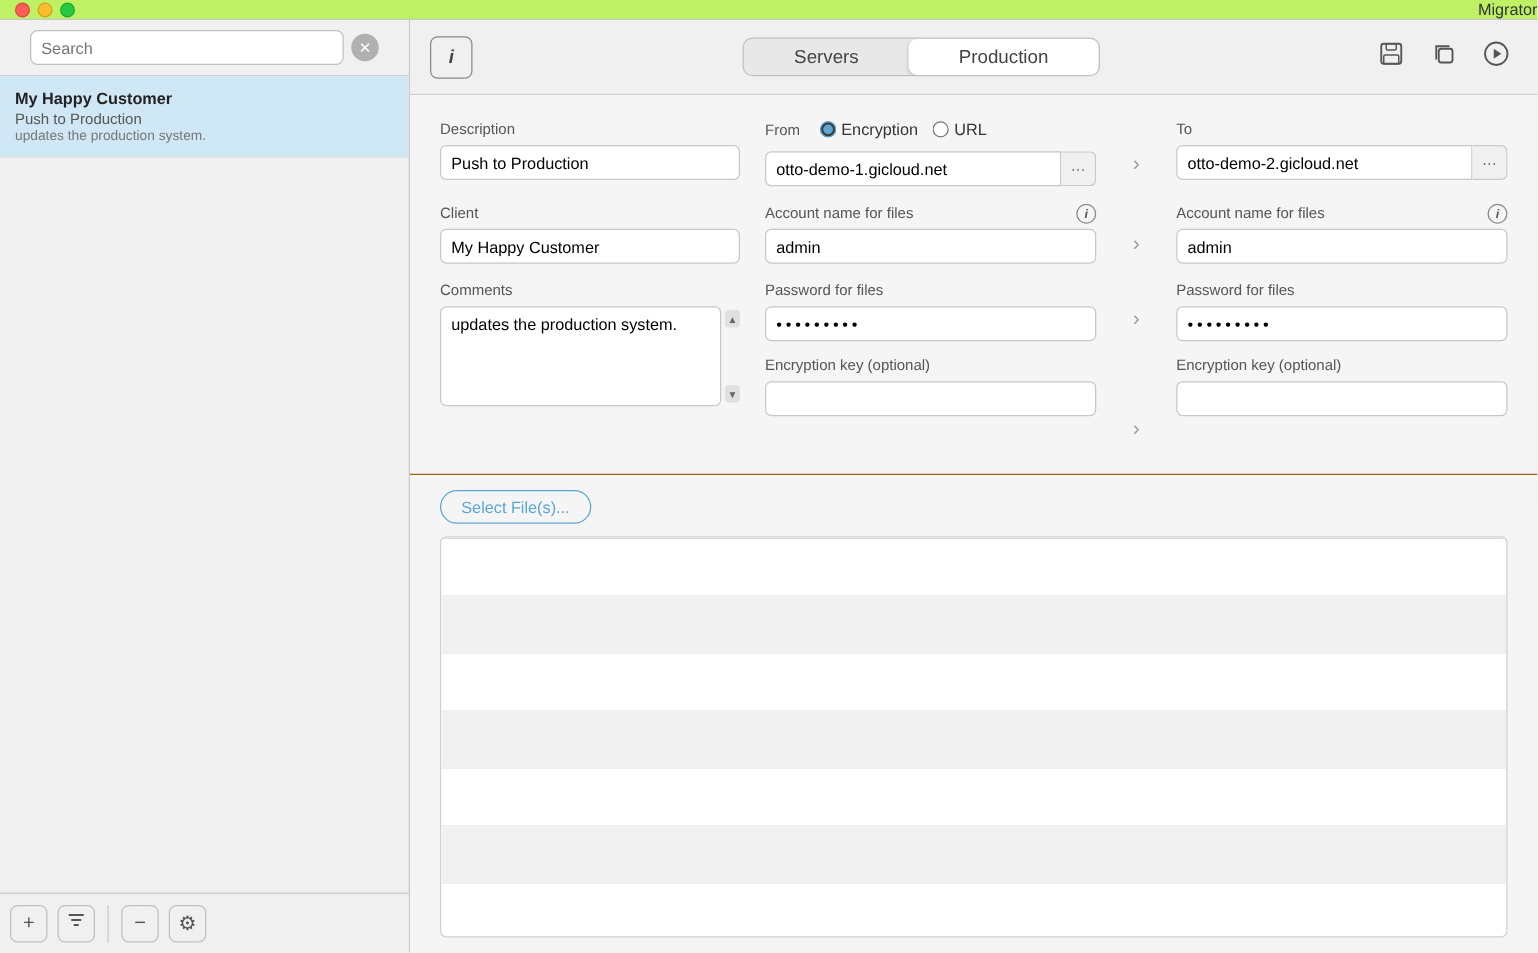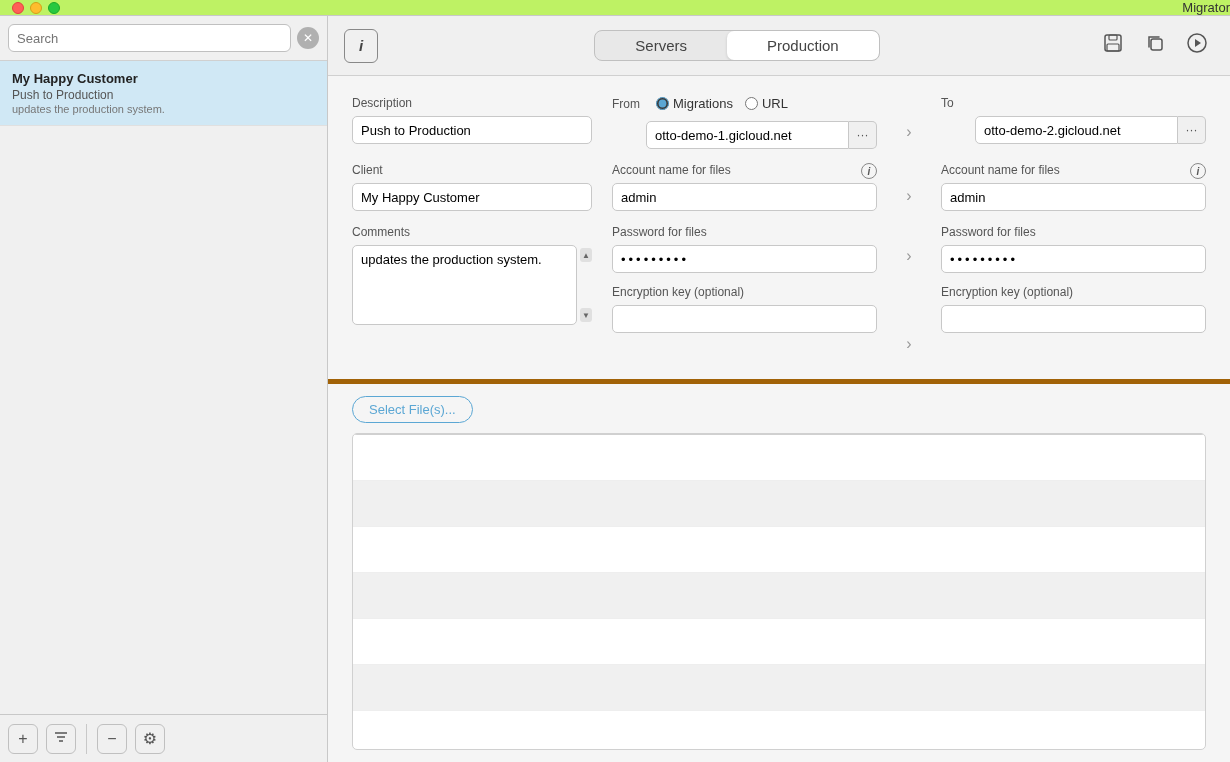--- a/index.html
+++ b/index.html
@@ -57,21 +57,21 @@
     
     .sidebar {
       width: 328px;
       background: #f0f0f0;
       border-right: 1px solid #c8c8c8;
       display: flex;
       flex-direction: column;
       flex-shrink: 0;
     }
     .sidebar-search-bar {
-      padding: 8px 8px;
+      padding: 8px 24px;
       background: #f0f0f0;
       border-bottom: 1px solid #d0d0d0;
       display: flex;
       align-items: center;
       gap: 6px;
     }
     .sidebar-search-input {
       flex: 1;
       height: 28px;
       border-radius: 6px;
@@ -222,21 +222,21 @@
       align-items: center;
       justify-content: center;
       color: #555;
       font-size: 18px;
     }
 
     
     .form-area {
       padding: 20px 24px 12px 24px;
       background: #f5f5f5;
-      border-bottom: 5px solid #a16207;
+      border-bottom: 1px solid #a16207;
     }
     .form-row {
       display: flex;
       gap: 20px;
       margin-bottom: 14px;
     }
     .form-col {
       display: flex;
       flex-direction: column;
       gap: 4px;
@@ -263,21 +263,20 @@
     }
 
     .form-input-with-btn {
       display: flex;
       align-items: center;
       gap: 0;
     }
     .form-input-with-btn .form-input {
       flex: 1;
       border-radius: 5px 0 0 5px;
-      margin-left: 34px;
     }
     .form-input-ellipsis-btn {
       width: 28px;
       height: 28px;
       border: 1px solid #c8c8c8;
       border-left: none;
       border-radius: 0 5px 5px 0;
       background: #f0f0f0;
       cursor: pointer;
       display: flex;
@@ -548,21 +547,21 @@
           <label class="form-label">Description</label>
           <input class="form-input" type="text" value="Push to Production" style="">
         </div>
 
         <div class="form-col form-col-from">
           <div class="from-header">
             <span class="from-label-title">From</span>
             <div class="radio-group">
               <label class="radio-label">
                 <input type="radio" name="from-type" checked="" style="">
-                <span>Migrations</span>
+                <span>Encryption</span>
               </label>
               <label class="radio-label">
                 <input type="radio" name="from-type" style="">
                 <span>URL</span>
               </label>
             </div>
           </div>
           <div class="form-input-with-btn">
             <input class="form-input" type="text" value="otto-demo-1.gicloud.net" style="">
             <button class="form-input-ellipsis-btn">

